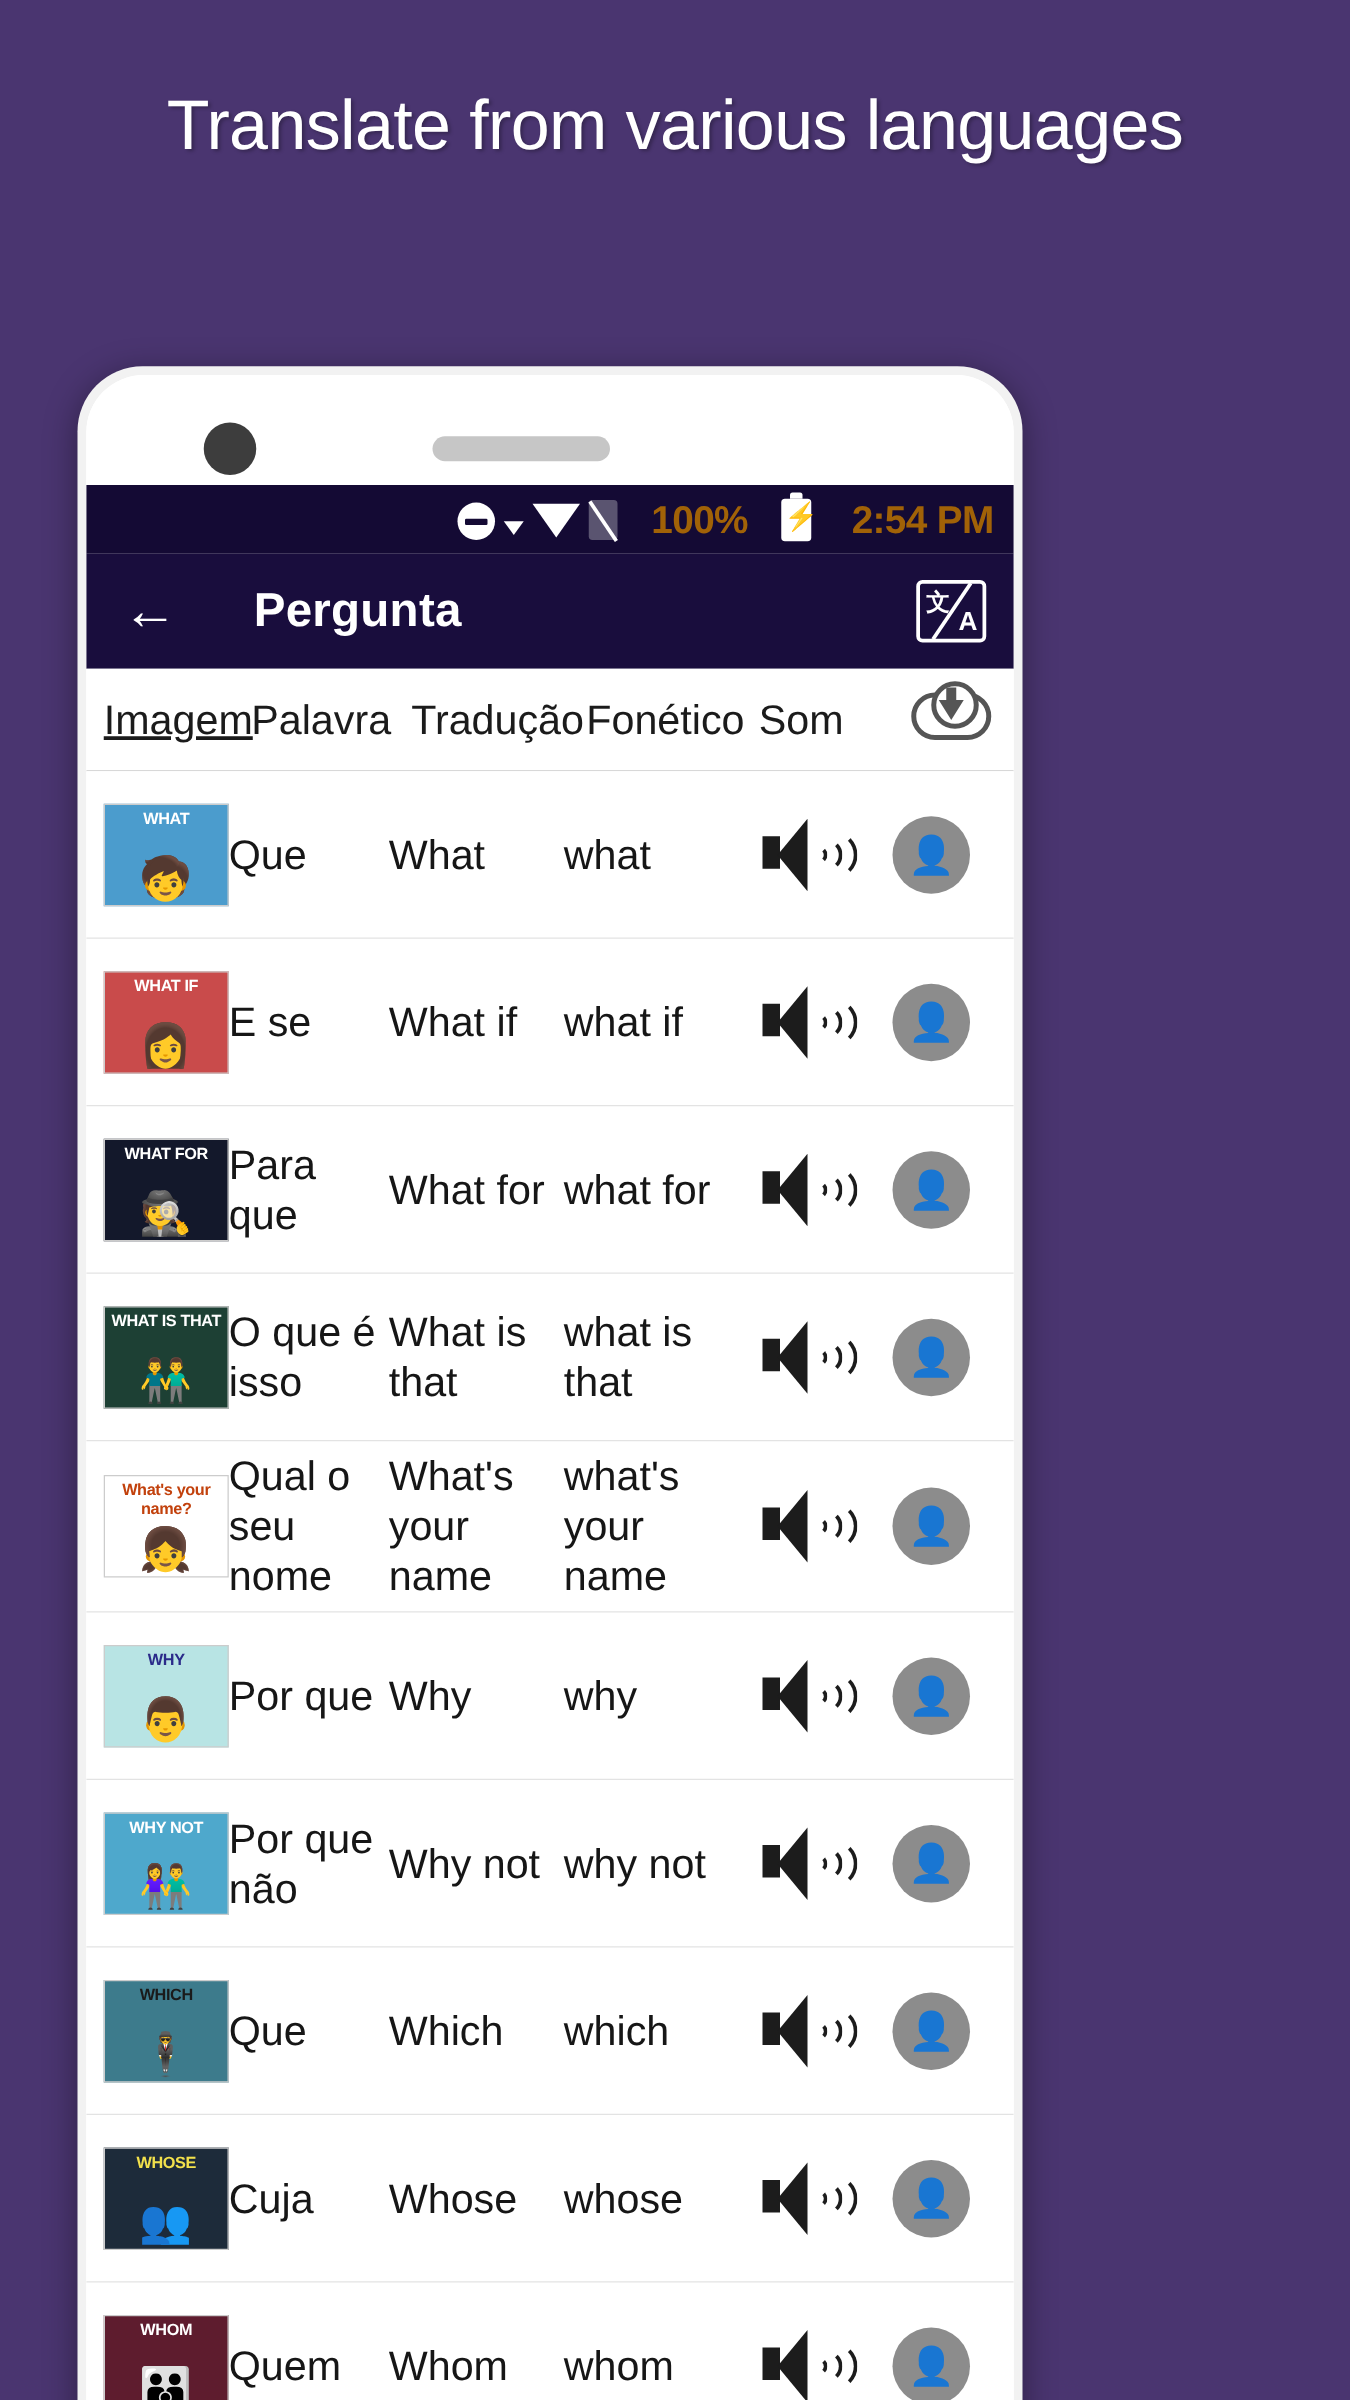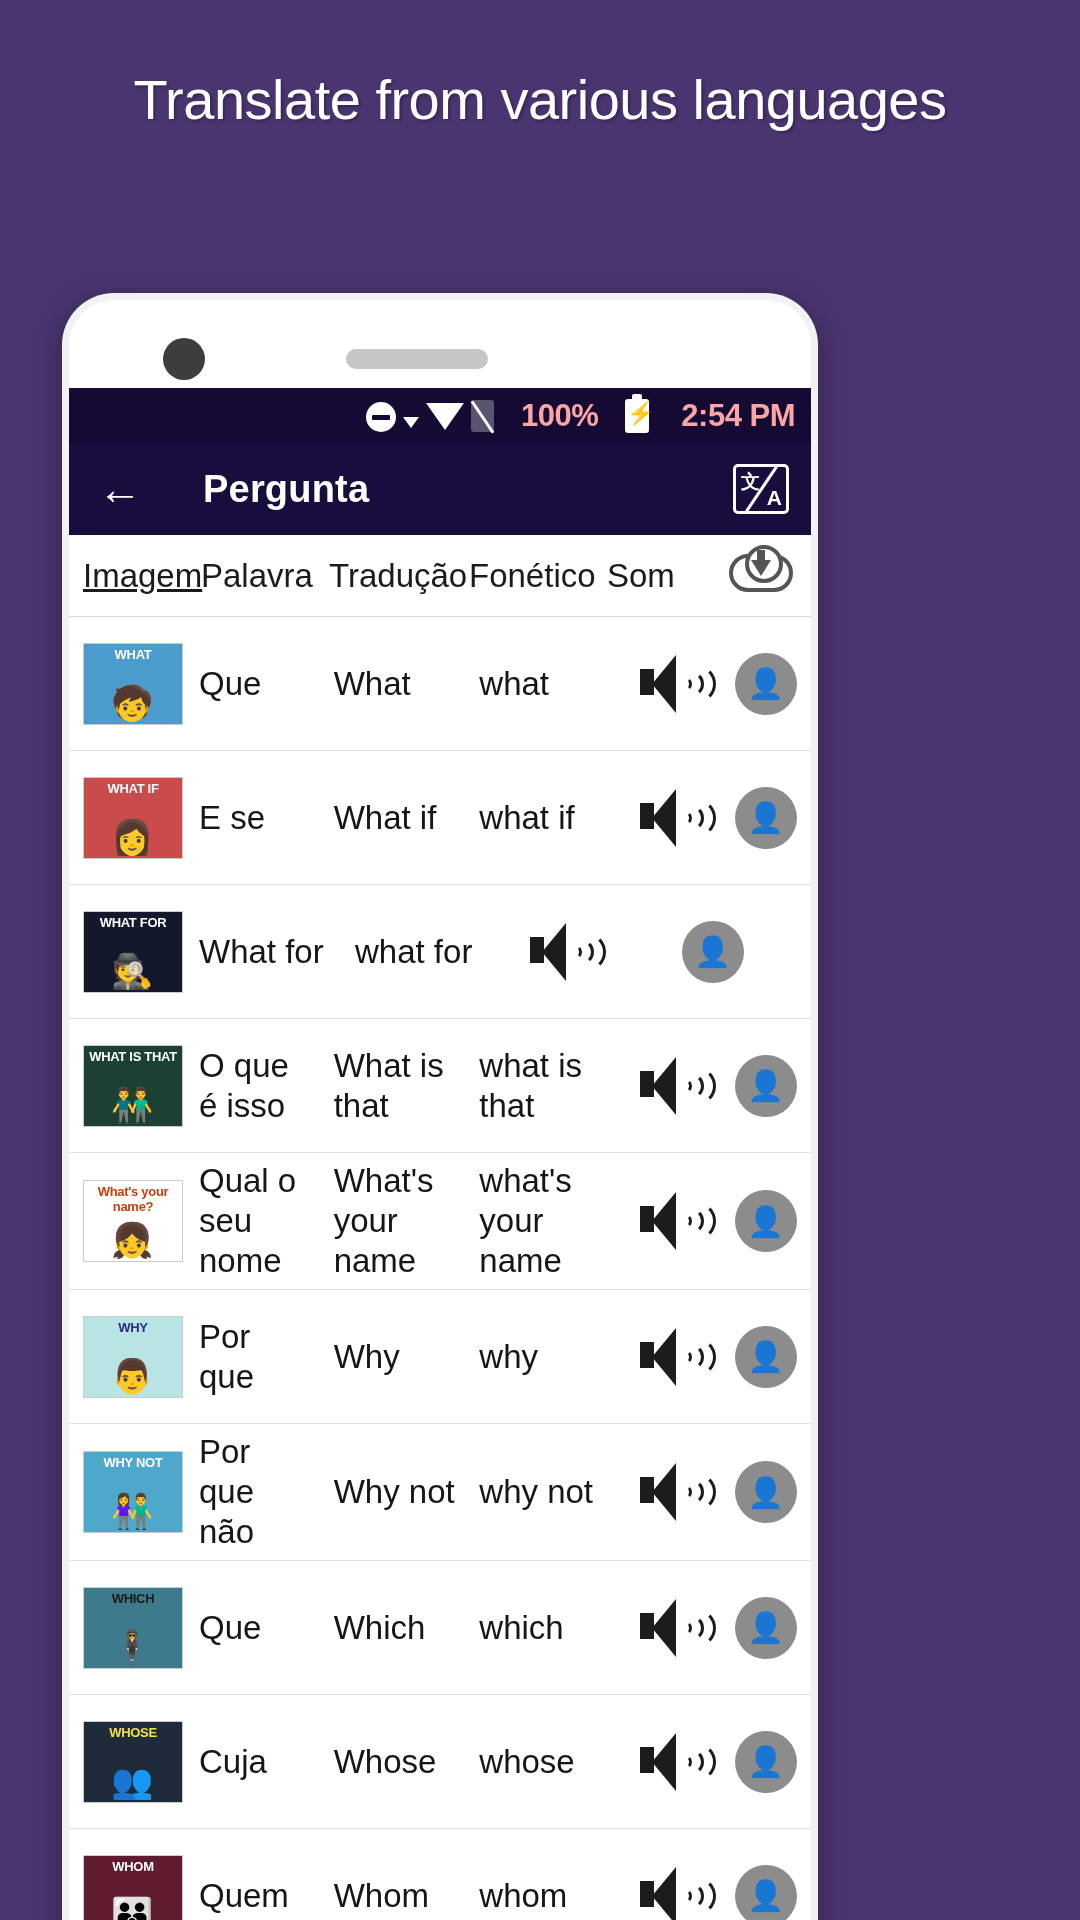--- a/index.html
+++ b/index.html
@@ -48,21 +48,21 @@
     position:absolute; left:277px; top:49px;
     width:142px; height:20px; border-radius:10px;
     background:#c6c6c6;
   }
 
   
   .status-bar{
     height:55px; background:#140a34;
     display:flex; align-items:center; justify-content:flex-end;
     padding-right:16px; gap:27px;
-    color:#fca5a5; font-size:30px; font-weight:700;
+    color:#a16207; font-size:30px; font-weight:700;
   }
   .sb-icons{ display:flex; align-items:flex-end; gap:7px; }
   .icon-dnd{
     width:30px;height:30px;border-radius:50%;background:#fff;
     position:relative;
   }
   .icon-dnd::after{
     content:""; position:absolute; left:6px; top:13px;
     width:18px; height:5px; background:#140a34; border-radius:1px;
   }
@@ -168,21 +168,20 @@
     position:absolute; left:28px; top:6px;
     width:8px;height:16px;background:#555; z-index:3;
   }
 
   .rows{ background:#fff; }
   .row{
     display:flex; align-items:center;
     border-bottom:1px solid #e3e3e3;
     padding:8px 14px 8px 14px;
     min-height:134px;
-    gap:16px;
   }
   .thumb{
     width:100px; height:82px;
     border:1px solid #ccc;
     display:flex; align-items:center; justify-content:center;
     overflow:hidden; position:relative; flex-shrink:0;
   }
   .thumb .cap{
     position:absolute; top:3px; left:0; width:100%;
     text-align:center; font-size:13px; font-weight:700;
@@ -323,20 +322,21 @@
           </div>
           <div class="c-av">
             <div class="avatar">👤</div>
           </div>
         </div>
         <div class="row">
           <div class="thumb" style="background:#13182b">
             <span class="cap" style="color:#ffffff">WHAT FOR</span>
             <span class="fig">🕵</span>
           </div>
+          <div class="cell c-word">Para que</div>
           <div class="cell c-trans">What for</div>
           <div class="cell c-phon">what for</div>
           <div class="c-sound">
             <div class="spk">
               <div class="spk-body"></div>
               <div class="spk-cone"></div>
               <div class="wave w1"></div>
               <div class="wave w2"></div>
               <div class="wave w3"></div>
             </div>

